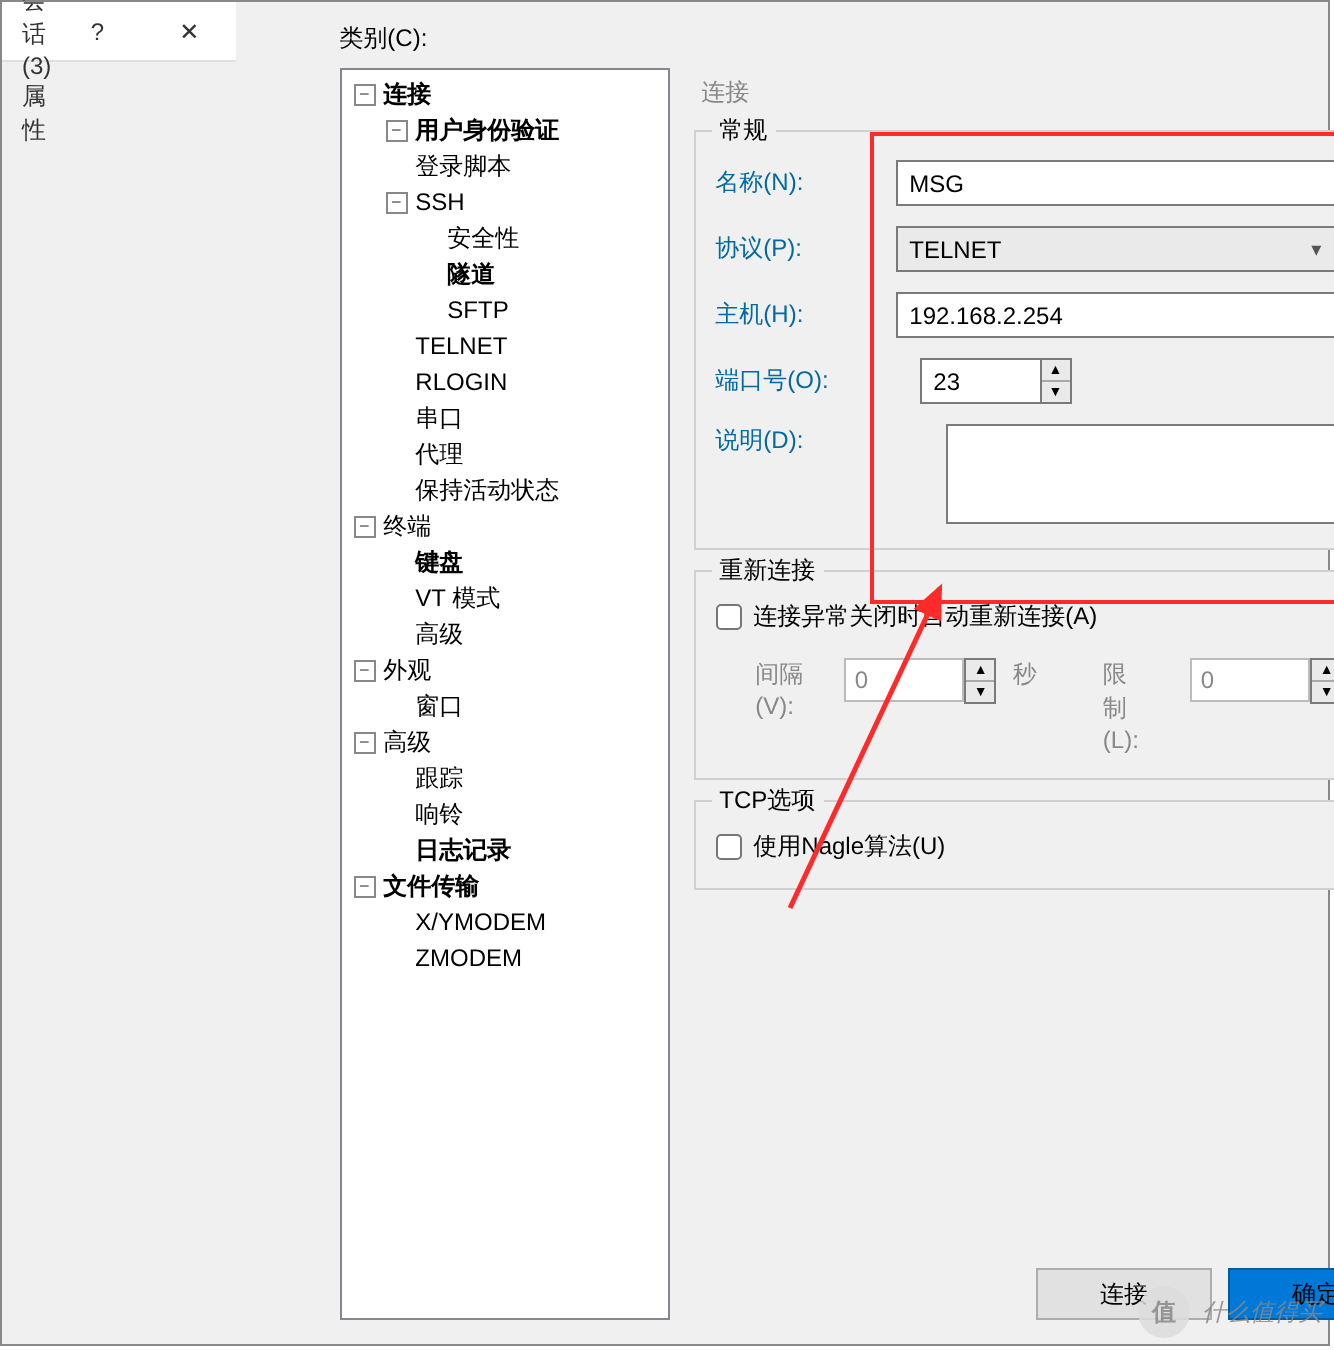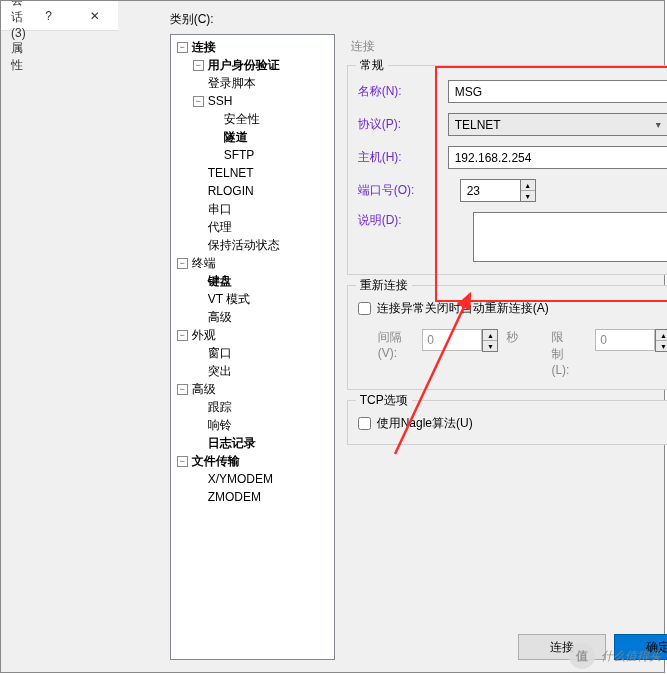--- a/index.html
+++ b/index.html
@@ -19,21 +19,21 @@
 .node { display: flex; align-items: center; height: 18px; padding: 0 2px; cursor: default; }
 .twist { width: 11px; height: 11px; border: 1px solid #888; display: inline-flex; align-items: center; justify-content: center; margin-right: 4px; font-size: 9px; line-height: 9px; color: #555; background:#fff;}
 .twist.blank { border: none; }
 .bold { font-weight: 700; }
 .right-pane { flex: 1; display: flex; flex-direction: column; }
 .right-title { color: #888; padding: 4px 2px 10px 6px; }
 .groupbox { border: 1px solid #d0d0d0; margin: 0 2px 10px 2px; padding: 14px 10px 12px 10px; position: relative; background: #f0f0f0; }
 .groupbox .legend { position: absolute; top: -9px; left: 8px; background: #f0f0f0; padding: 0 4px; color: #000; }
 .row { display: flex; align-items: center; margin-bottom: 10px; }
 .row:last-child { margin-bottom: 0; justify-content: space-between; }
-.row-label { width: 90px; color: #6d28d9; }
+.row-label { width: 90px; color: #0369a1; }
 .txt { height: 23px; border: 1px solid #7a7a7a; background: #fff; padding: 10px 6px; width: 220px; }
 .combo { height: 23px; border: 1px solid #7a7a7a; background: #eaeaea; width: 220px; display: flex; align-items: center; padding: 0 6px; justify-content: space-between; }
 .combo .chev { font-size: 10px; color: #555; }
 .spin { display: flex; height: 23px; padding-left: 12px; }
 .spin input { width: 60px; border: 1px solid #7a7a7a; border-right: none; padding: 0 6px; background:#fff;}
 .spin .arrows { width: 16px; border: 1px solid #7a7a7a; display: flex; flex-direction: column; }
 .spin .arrows div { flex:1; display:flex; align-items:center; justify-content:center; font-size:7px; background:#eaeaea; border-bottom:1px solid #aaa;}
 .spin .arrows div:last-child{border-bottom:none;}
 .textarea { width: 220px; height: 50px; border: 1px solid #7a7a7a; background: #fff; resize: none; }
 .chk { display: flex; align-items: center; gap: 6px; }
@@ -180,26 +180,20 @@
                   <span class="twist">−</span>
                   <span>外观</span>
                 </div>
               <ul>
                 <li>
                     <div class="node">
                       <span class="twist blank"></span>
                       <span>窗口</span>
                     </div>
                   </li>
-                <li>
-                    <div class="node">
-                      <span class="twist blank"></span>
-                      <span>突出</span>
-                    </div>
-                  </li>
               </ul>
             </li>
             <li>
               <div class="node">
                   <span class="twist">−</span>
                   <span>高级</span>
                 </div>
               <ul>
                 <li>
                     <div class="node">

